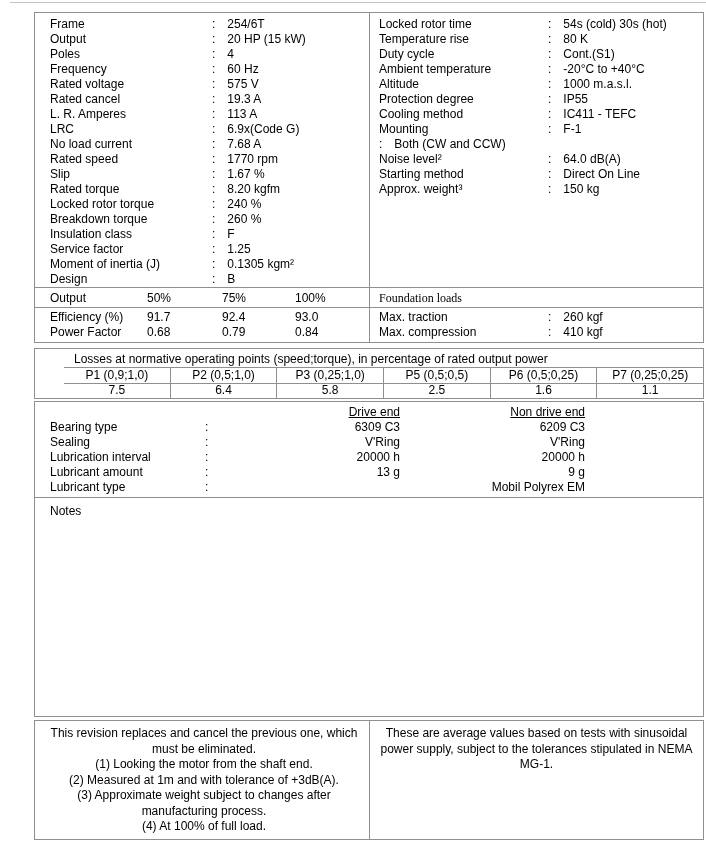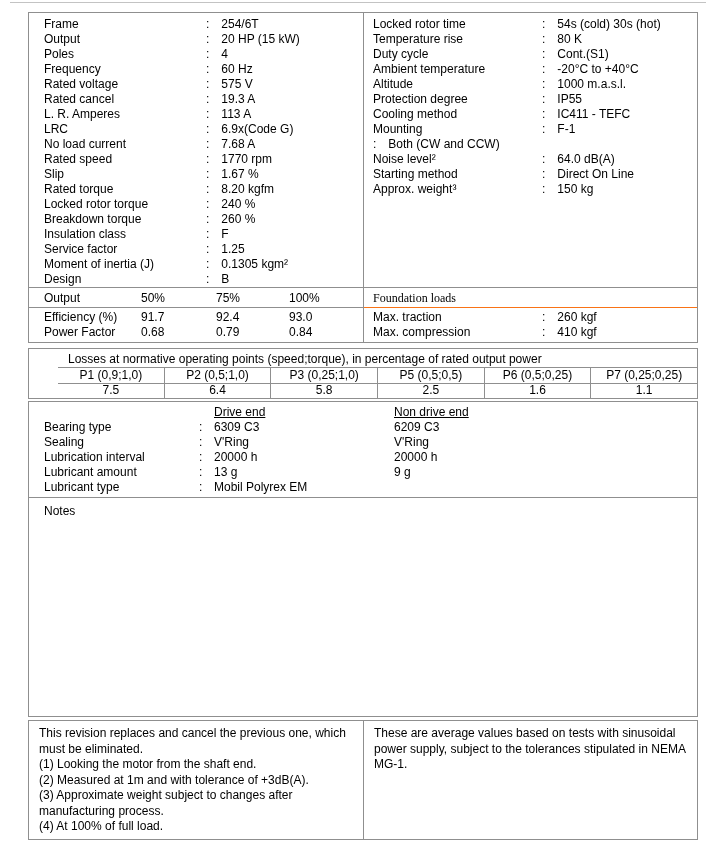--- a/index.html
+++ b/index.html
@@ -6,21 +6,21 @@
   html, body {
     width: 706px; height: 848px;
     background: #ffffff;
     font-family: "Liberation Sans", sans-serif;
     font-size: 12px;
     color: #000;
     overflow: hidden;
     position: relative;
   }
   .hairline { position: absolute; top: 2px; left: 10px; width: 696px; height: 1px; background: #c3c3c3; }
-  .sheet { position: absolute; left: 28px; top: 12px; width: 670px; }
+  .sheet { position: absolute; left: 34px; top: 12px; width: 670px; }
   .box { border: 1px solid #8f8f8f; background: #fff; }
 
   
   .boxA { display: flex; height: 276px; }
   .panelA-left  { width: 335px; border-right: 1px solid #8f8f8f; padding: 4px 0 0 15px; }
   .panelA-right { flex: 1; padding: 4px 0 0 9px; }
   .spec-row { display: flex; height: 15px; line-height: 15px; white-space: nowrap; }
   .lab162 { width: 162px; }
   .lab169 { width: 169px; }
   .val { margin-left: 12px; }
@@ -42,32 +42,32 @@
   .loss-cols { display: flex; }
   .loss-col { flex: 1; }
   .loss-col + .loss-col { border-left: 1px solid #8f8f8f; }
   .loss-h { height: 16px; line-height: 15px; text-align: center; border-bottom: 1px solid #8f8f8f; }
   .loss-v { height: 14px; line-height: 13px; text-align: center; }
 
   
   .boxD { margin-top: 2px; padding: 3px 0 2px; }
   .b-row { display: grid; grid-template-columns: 155px 15px 180px 185px auto; height: 15px; line-height: 15px; padding-left: 15px; white-space: nowrap; }
   .b-lub { grid-template-columns: 155px 15px 365px auto; }
-  .c { text-align: left; }
+  .c { text-align: right; }
   .underline { text-decoration: underline; }
 
   
   .boxE { height: 220px; margin-top: -1px; }
   .notes-label { padding: 6px 0 0 15px; }
 
   
   .boxF { display: flex; height: 120px; margin-top: 3px; }
   .fleft  { width: 335px; border-right: 1px solid #8f8f8f; padding: 5px 6px 0 10px; line-height: 15.5px; }
   .fright { flex: 1; padding: 5px 10px 0 10px; line-height: 15.5px; }
-  .fline { min-height: 15.5px; }
+  .fline { min-height: 15.5px; text-align: center; }
 </style>
 </head>
 <body>
 
 <div class="hairline"></div>
 
 <div class="sheet">
 
   <div class="box boxA">
     <div class="panelA-left">

